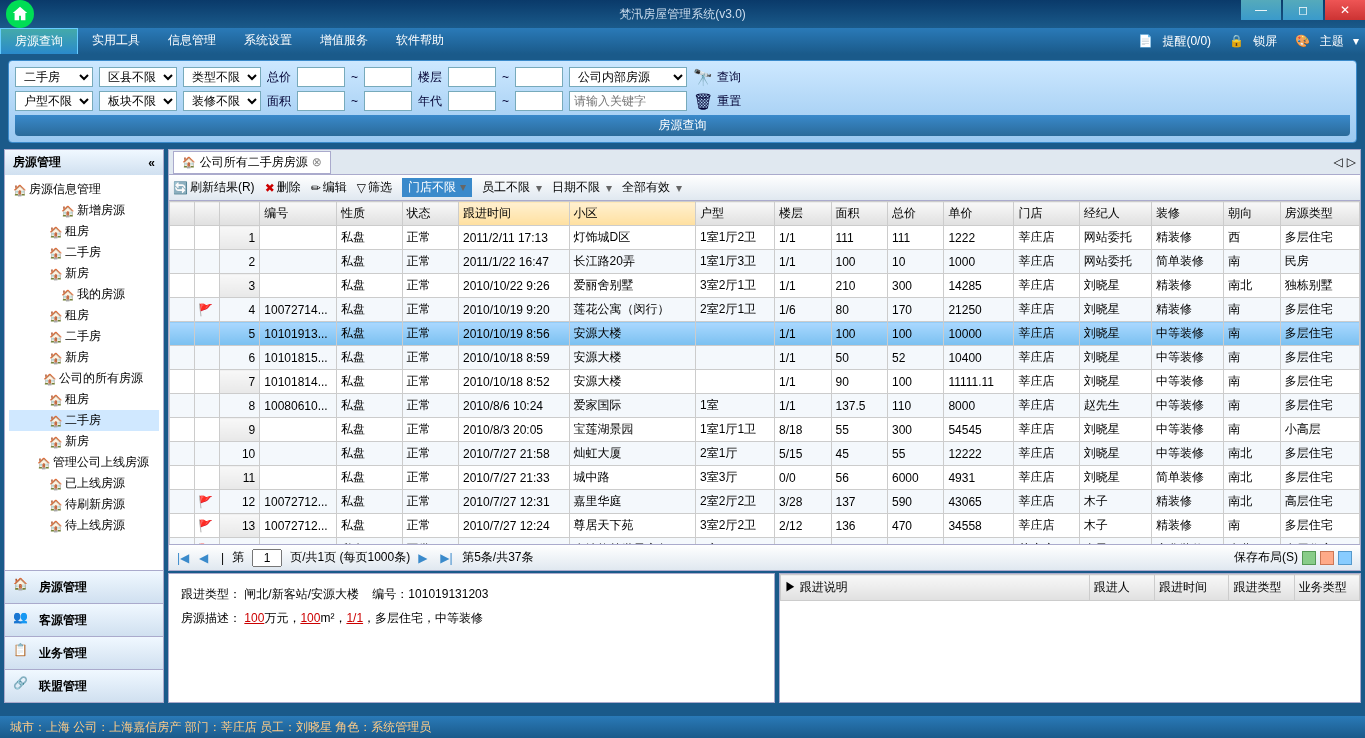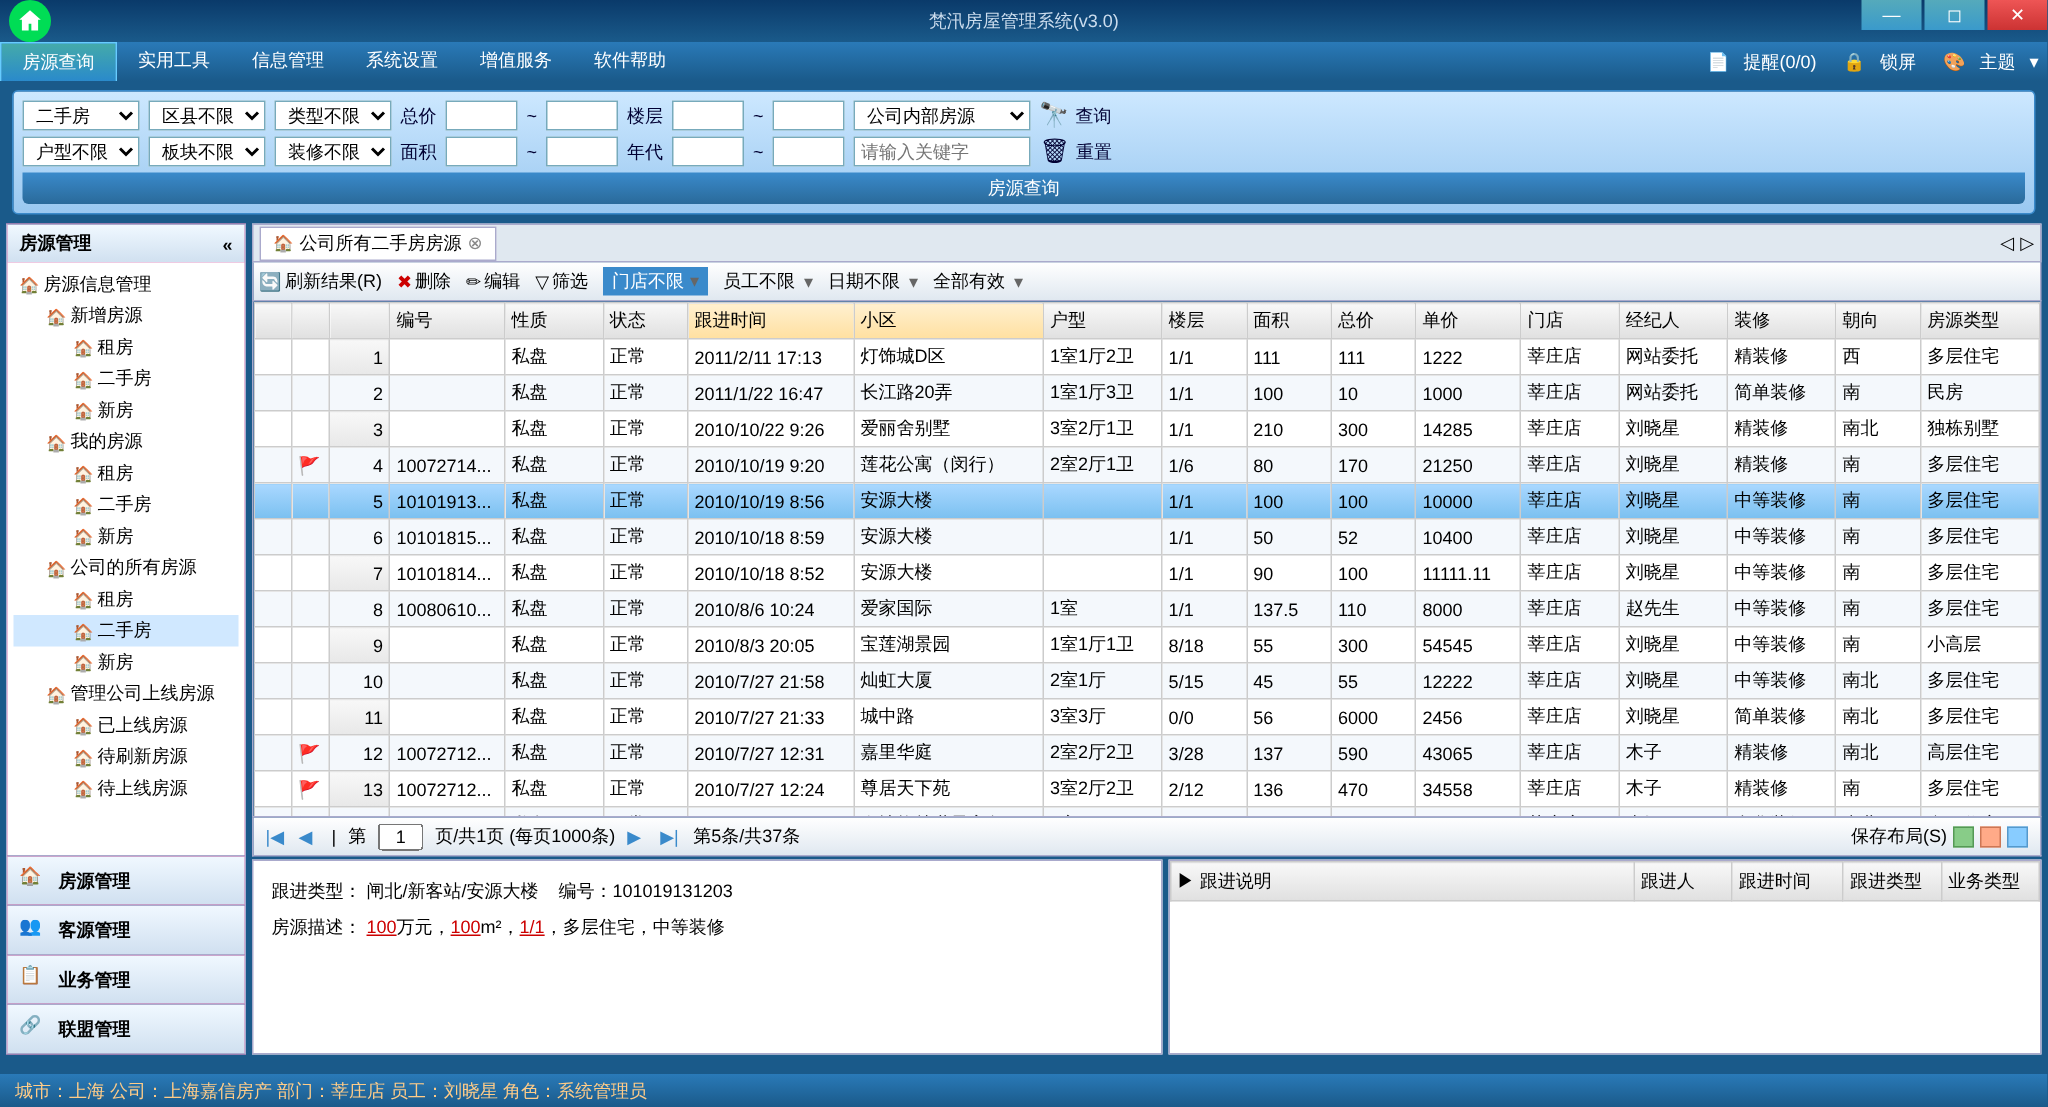--- a/index.html
+++ b/index.html
@@ -21,27 +21,27 @@
 .searchbar { margin:6px 8px; padding:6px; background:linear-gradient(#cde8ff,#9ac8f0); border:1px solid #3a8acb; border-radius:4px; }
 .searchrow { display:flex; align-items:center; gap:6px; margin-bottom:4px; }
 .searchrow select, .searchrow input { height:20px; font-size:12px; border:1px solid #7ab; padding:0 4px; }
 .searchrow select { width:78px; background:#fff; }
 .searchrow input.short { width:48px; }
 .searchrow input.long { width:118px; }
 .searchrow .lbl { color:#003; }
 .searchbtn { display:flex; align-items:center; gap:4px; cursor:pointer; color:#003; }
 .searchtitle { text-align:center; color:#fff; background:linear-gradient(#3a8acb,#2a6a9a); padding:2px; border-radius:0 0 4px 4px; }
 .mainarea { display:flex; height:554px; }
-.sidebar { width:160px; background:#ec4899; border:1px solid #aac; margin:0 0 0 4px; display:flex; flex-direction:column; }
+.sidebar { width:160px; background:#fde047; border:1px solid #aac; margin:0 0 0 4px; display:flex; flex-direction:column; }
 .sidehdr { background:linear-gradient(#f0f8ff,#d0e0f0); padding:4px 8px; font-weight:bold; display:flex; align-items:center; }
 .sidehdr .collapse { margin-left:auto; cursor:pointer; }
 .tree { flex:1; background:#fff; overflow:auto; padding:4px; }
 .tree .node { padding:2px 4px; cursor:pointer; display:flex; align-items:center; gap:2px; white-space:nowrap; }
 .tree .node.l1 { padding-left:4px; }
-.tree .node.l2 { padding-left:22px; }
+.tree .node.l2 { padding-left:22px;justify-content:center; }
 .tree .node.l3 { padding-left:40px; }
 .tree .node.sel { background:#d0e8ff; }
 .tree .ico { width:14px; height:14px; display:inline-block; }
 .navbtns { }
 .navbtn { padding:6px 8px; background:linear-gradient(#f0f8ff,#d0e0f0); border-top:1px solid #aac; cursor:pointer; display:flex; align-items:center; gap:6px; font-weight:bold; }
 .navbtn .nico { width:20px; height:20px; }
 .content { flex:1; display:flex; flex-direction:column; margin:0 4px;border-radius:32px; }
 .tabstrip { height:26px; background:#e0e8f0; border:1px solid #aac; display:flex; align-items:center; padding:0 4px; }
 .tabstrip .tab { background:#fff; border:1px solid #aac; padding:2px 8px; display:flex; align-items:center; gap:4px; }
 .tabstrip .nav { margin-left:auto; display:flex; gap:4px; }
@@ -456,21 +456,21 @@
               <td class="rownum">11</td>
               <td></td>
               <td>私盘</td>
               <td>正常</td>
               <td>2010/7/27 21:33</td>
               <td>城中路</td>
               <td>3室3厅</td>
               <td>0/0</td>
               <td>56</td>
               <td>6000</td>
-              <td>2456</td>
+              <td>4931</td>
               <td>莘庄店</td>
               <td>刘晓星</td>
               <td>简单装修</td>
               <td>南北</td>
               <td>多层住宅</td>
             </tr>
             <tr class="alt">
               <td></td>
               <td>🚩</td>
               <td class="rownum">12</td>

